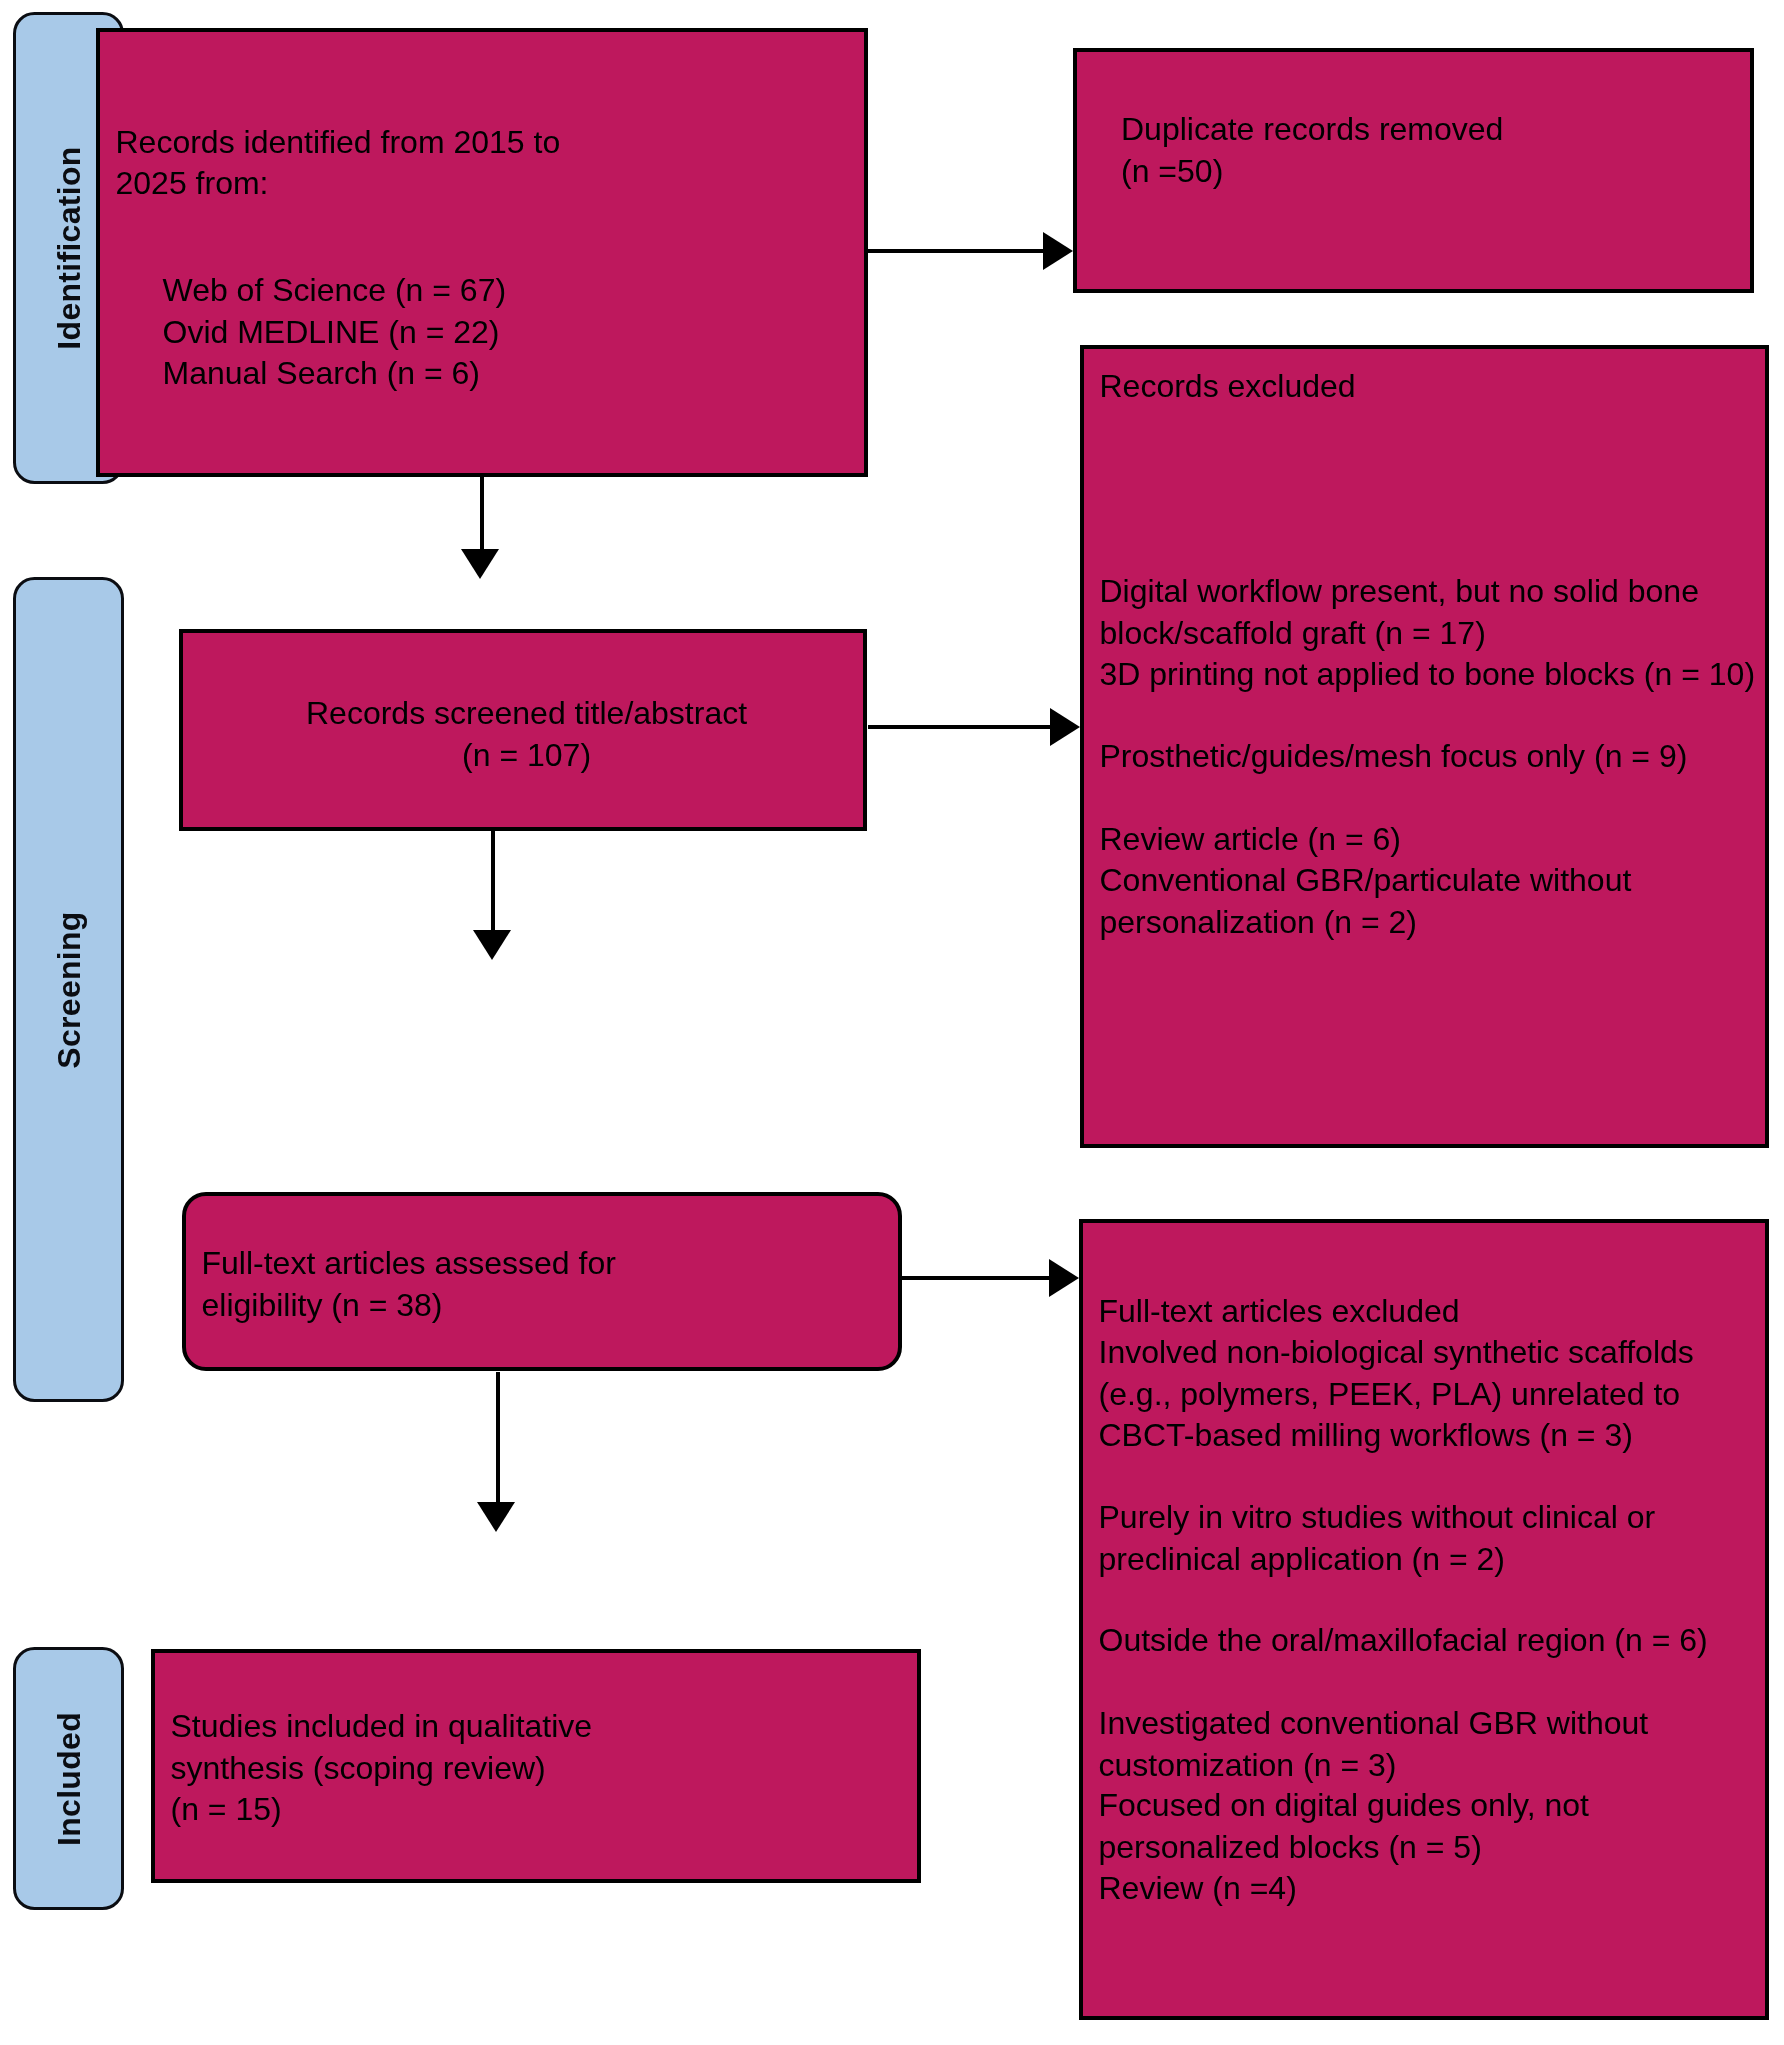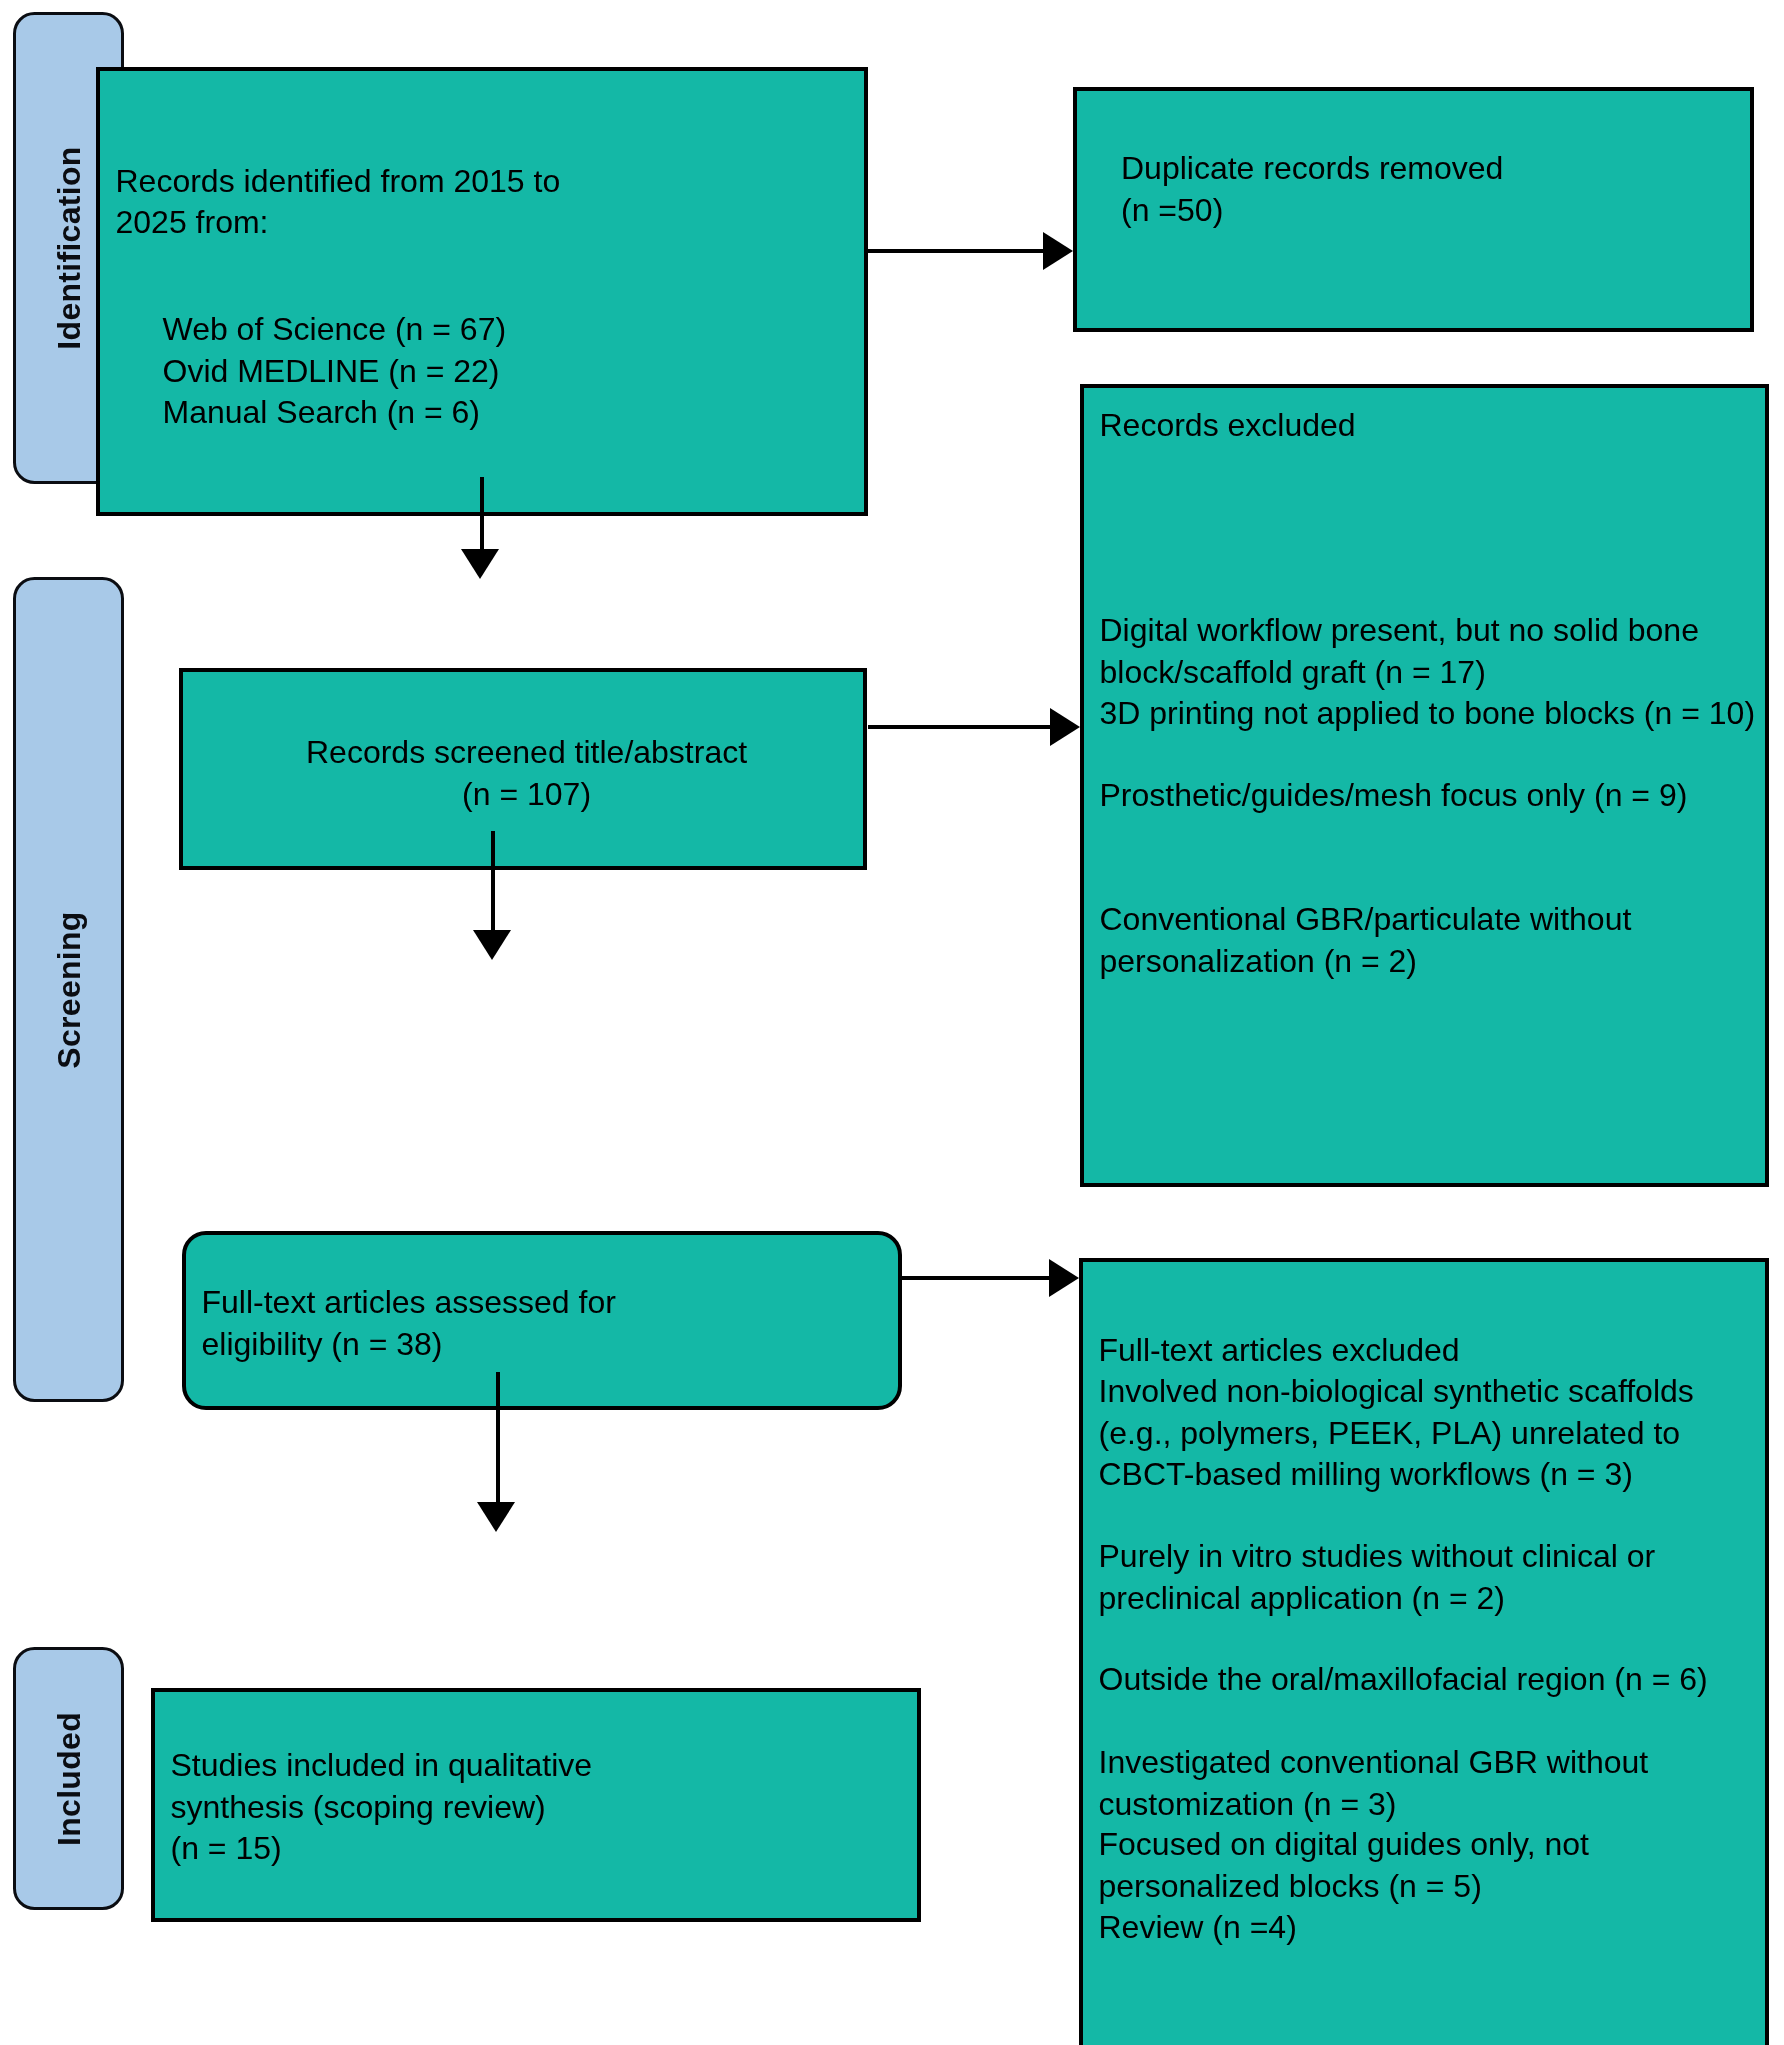--- a/index.html
+++ b/index.html
@@ -10,22 +10,22 @@
 
   
   .pill{position:absolute;background:#a8c9e8;border:3.6px solid #0b0d12;
         border-radius:21.5px;box-sizing:border-box;}
   .pill .pill-text{position:absolute;left:50%;top:50%;
         transform:translate(-50%,-50%) rotate(-90deg);
         white-space:nowrap;font-weight:bold;font-size:32px;
         letter-spacing:0.3px;color:#0b0d12;}
 
   
-  .box{position:absolute;background:#14b8a6;border:4.2px solid #000000;
-       box-sizing:border-box;margin-top:39px;}
+  .box{position:absolute;background:#be185d;border:4.2px solid #000000;
+       box-sizing:border-box;}
   .box .txt{position:absolute;left:15.5px;right:8.4px;
        font-size:32px;line-height:1.30;color:#000;white-space:pre-wrap;}
 
   
   .vline{position:absolute;width:4.2px;background:#000;}
   .hline{position:absolute;height:4.2px;background:#000;}
   .arrow-down{position:absolute;width:0;height:0;
        border-left:19px solid transparent;border-right:19px solid transparent;
        border-top:30px solid #000;}
   .arrow-right{position:absolute;width:0;height:0;
@@ -71,20 +71,21 @@
   <div class="box" style="left:179px;top:629px;width:688px;height:202px;text-align:center;">
     <div class="txt" style="top:60px;">Records screened title/abstract
 (n = 107)</div>
   </div>
 
   <div class="box" style="left:1080px;top:345px;width:689px;height:803px;">
     <div class="txt" style="top:16.7px;">Records excluded</div>
     <div class="txt" style="top:222px;">Digital workflow present, but no solid bone block/scaffold graft (n = 17)</div>
     <div class="txt" style="top:305px;">3D printing not applied to bone blocks (n = 10)</div>
     <div class="txt" style="top:387px;">Prosthetic/guides/mesh focus only (n = 9)</div>
+    <div class="txt" style="top:470px;">Review article (n = 6)</div>
     <div class="txt" style="top:511px;">Conventional GBR/particulate without personalization (n = 2)</div>
   </div>
 
   <div class="hline" style="left:868px;top:725px;width:186px;"></div>
   <div class="arrow-right" style="left:1050px;top:708px;"></div>
 
   <div class="vline" style="left:491px;top:831px;height:102px;"></div>
   <div class="arrow-down" style="left:473px;top:930px;"></div>
 
   <div class="box" style="left:182px;top:1192px;width:720px;height:179px;border-radius:24px;">

